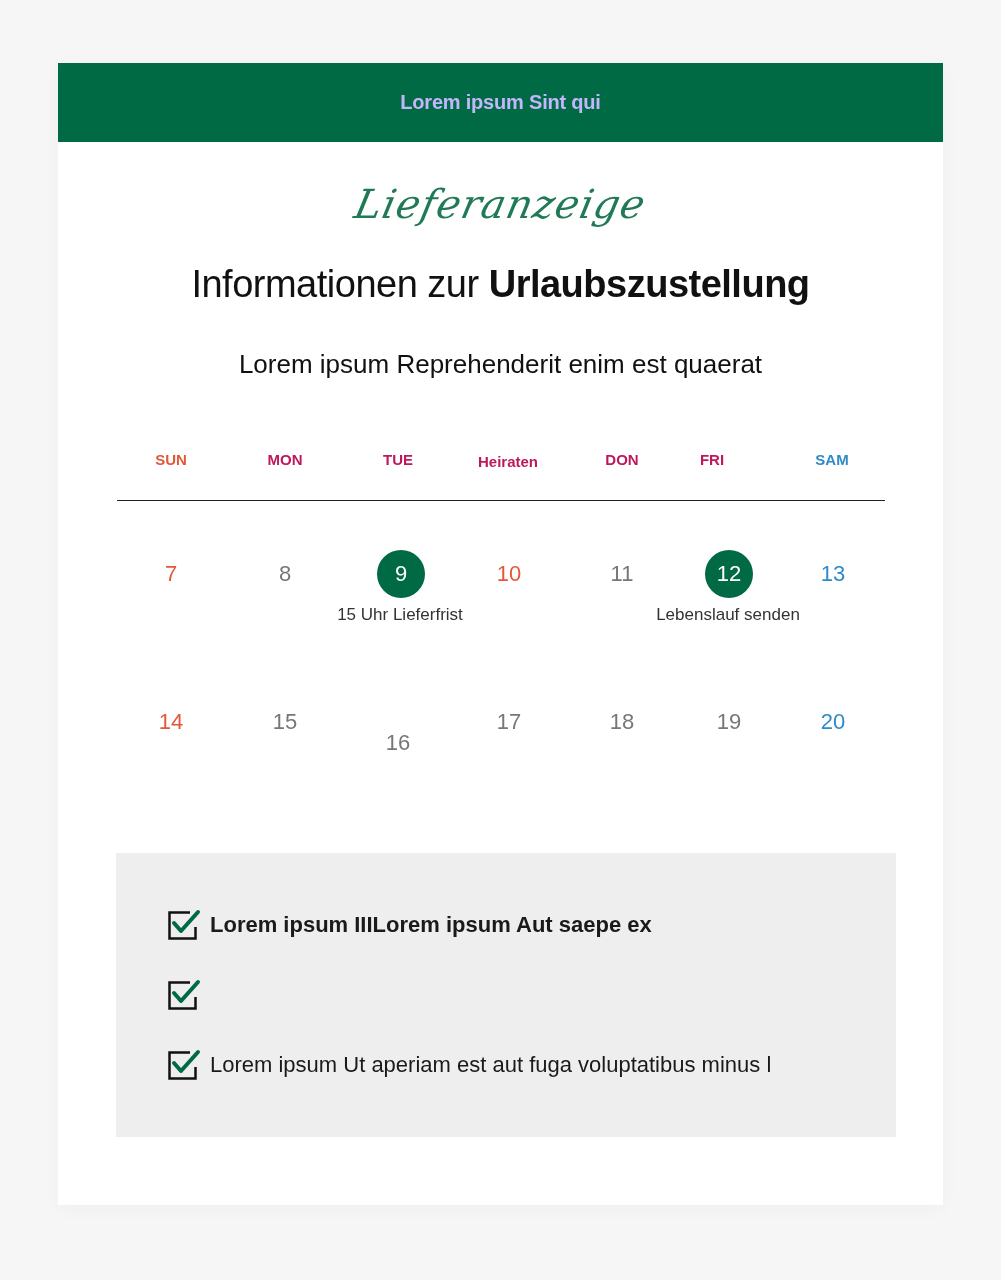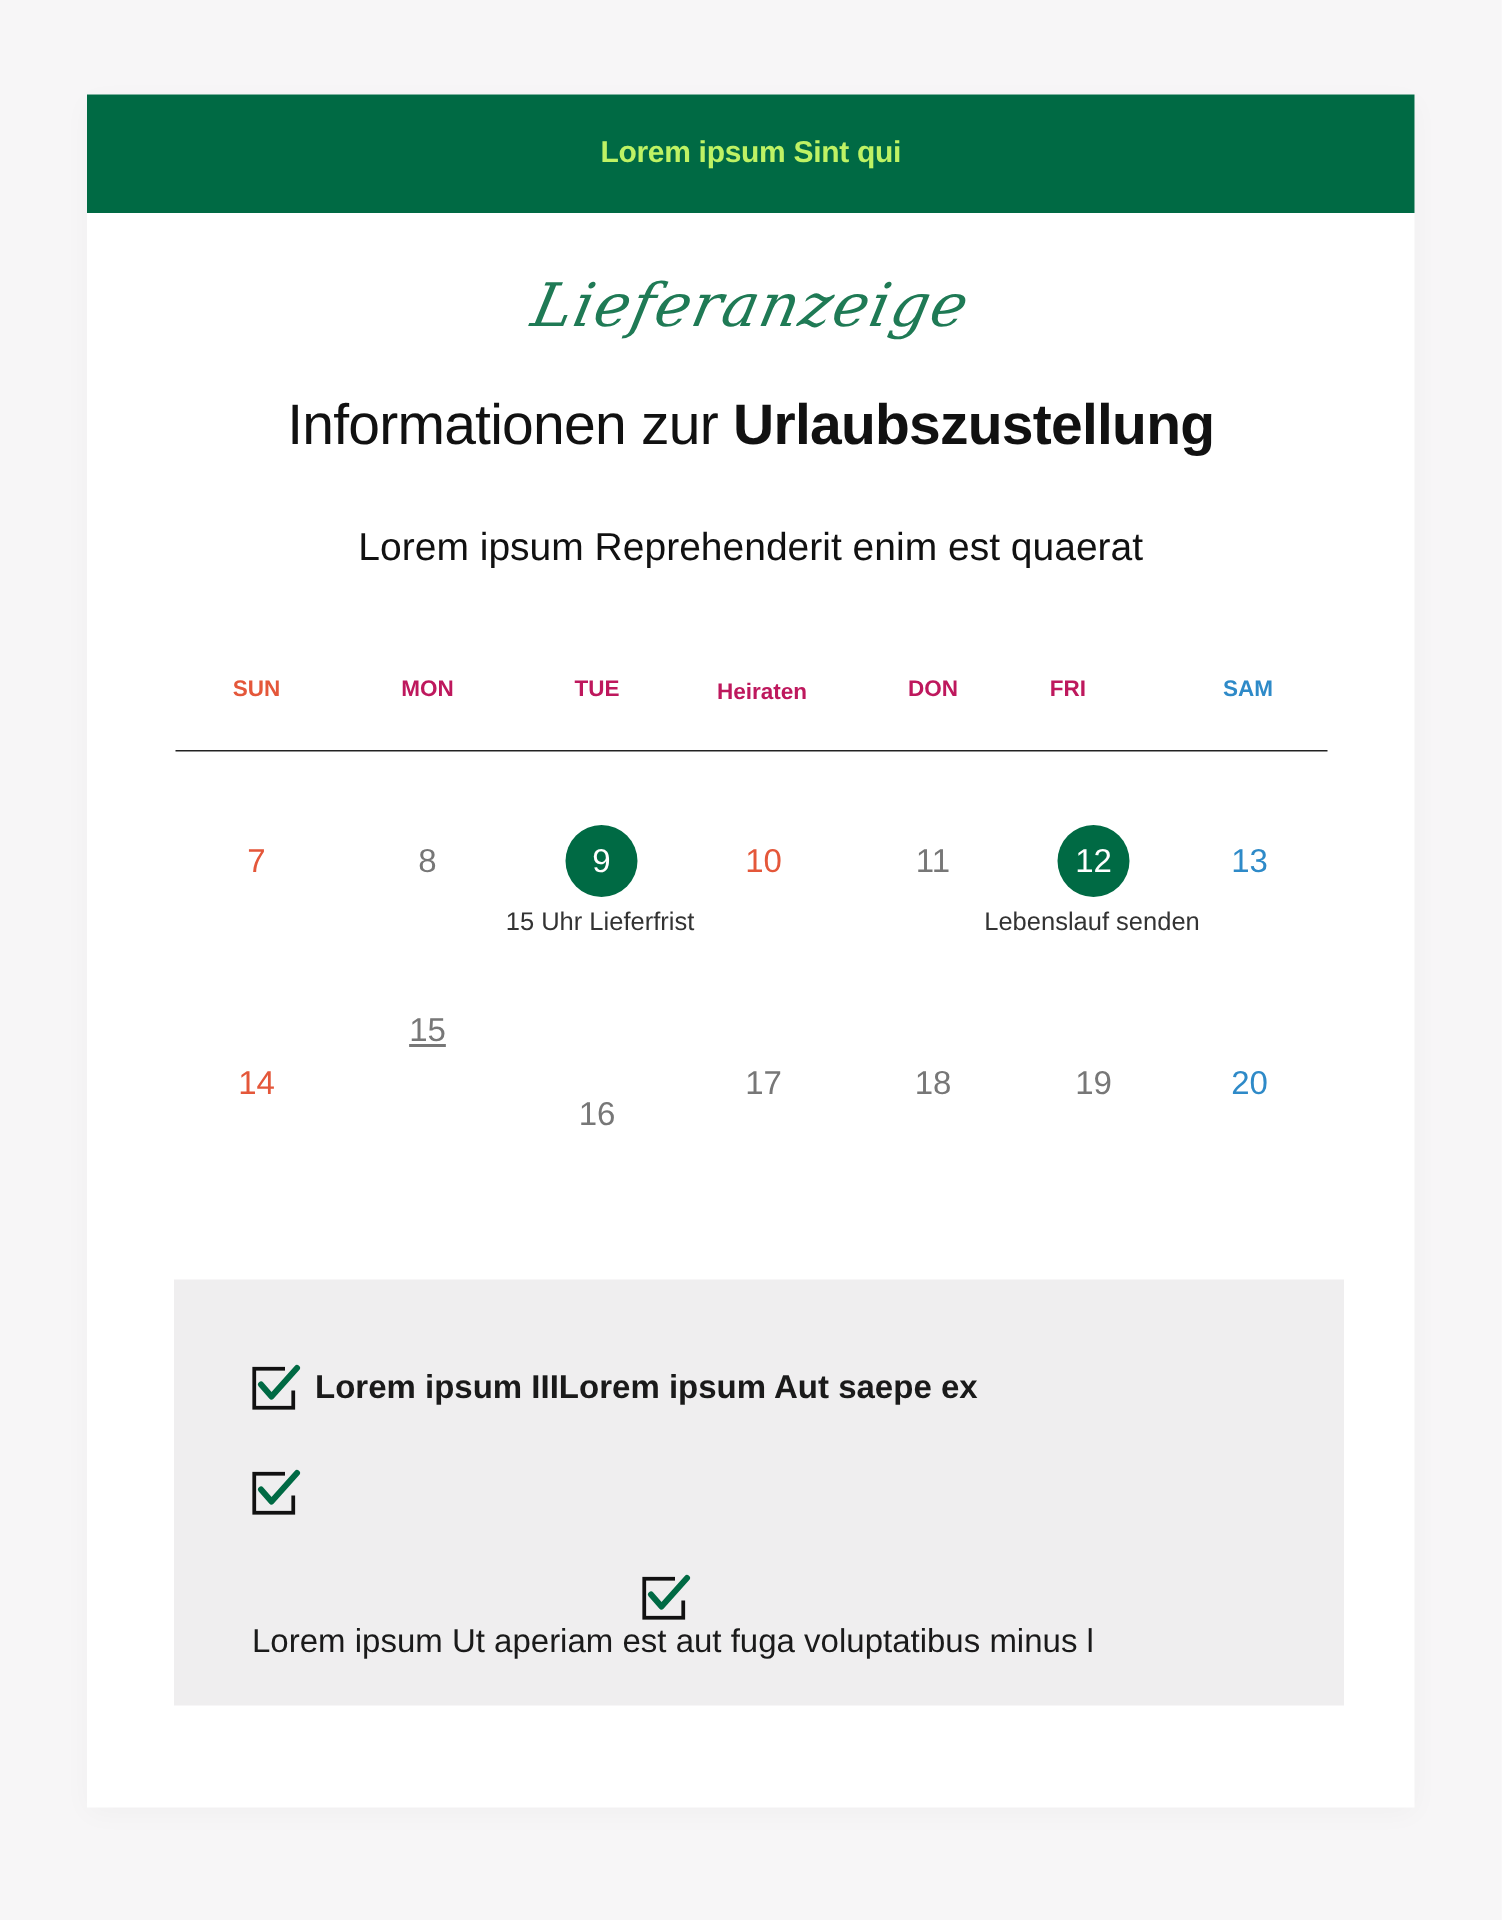--- a/index.html
+++ b/index.html
@@ -13,21 +13,21 @@
       position: absolute;
       left: 58px; top: 63px;
       width: 885px; height: 1142px;
       background: #ffffff;
       box-shadow: 0 4px 18px rgba(0,0,0,0.03);
     }
     .header-bar {
       position: absolute; left: 0; top: 0;
       width: 885px; height: 79px;
       display: flex; align-items: center; justify-content: center;
-      color: #bef264;
+      color: #c4b5fd;
       font-size: 20px; font-weight: bold;
       letter-spacing: -0.2px;
     }
     .script-title {
       position: absolute; left: 0; top: 118px; width: 885px;
       text-align: center;
       font-family: "DejaVu Serif", serif;
       font-style: italic;
       font-size: 40px;
       letter-spacing: 1px;
@@ -135,21 +135,21 @@
   <div class="day" style="left:227px;top:487px;">8</div>
   <div class="day circle" style="left:343px;top:487px;background:#006a44;">9</div>
   <div class="event" style="left:342px;top:542px;">15 Uhr Lieferfrist</div>
   <div class="day" style="left:451px;top:487px;color:#e4573a;">10</div>
   <div class="day" style="left:564px;top:487px;">11</div>
   <div class="day circle" style="left:671px;top:487px;background:#006a44;">12</div>
   <div class="event" style="left:670px;top:542px;">Lebenslauf senden</div>
   <div class="day" style="left:775px;top:487px;color:#2e8ac8;">13</div>
 
   <div class="day" style="left:113px;top:635px;color:#e4573a;">14</div>
-  <div class="day" style="left:227px;top:600px;text-decoration:underline;">15</div>
+  <div class="day" style="left:227px;top:635px;">15</div>
   <div class="day" style="left:340px;top:656px;">16</div>
   <div class="day" style="left:451px;top:635px;">17</div>
   <div class="day" style="left:564px;top:635px;">18</div>
   <div class="day" style="left:671px;top:635px;">19</div>
   <div class="day" style="left:775px;top:635px;color:#2e8ac8;">20</div>
 
   <div class="checklist-box">
     <div class="check-item" style="top:56px;">
       <span class="check-icon">
         <svg width="34" height="32" viewBox="0 0 34 32">
@@ -162,21 +162,21 @@
     </div>
     <div class="check-item" style="top:126px;">
       <span class="check-icon">
         <svg width="34" height="32" viewBox="0 0 34 32">
           <rect x="1.5" y="3.5" width="26" height="26" fill="none" stroke="#111" stroke-width="2.5"></rect>
           <rect x="22" y="0" width="10" height="18" fill="#efeeef"></rect>
           <polyline points="6,14 13,22 30,3" fill="none" stroke="#006a44" stroke-width="4" stroke-linecap="round" stroke-linejoin="round"></polyline>
         </svg>
       </span>
     </div>
-    <div class="check-item" style="top:196px;flex-direction:column;">
+    <div class="check-item" style="top:196px;">
       <span class="check-icon">
         <svg width="34" height="32" viewBox="0 0 34 32">
           <rect x="1.5" y="3.5" width="26" height="26" fill="none" stroke="#111" stroke-width="2.5"></rect>
           <rect x="22" y="0" width="10" height="18" fill="#efeeef"></rect>
           <polyline points="6,14 13,22 30,3" fill="none" stroke="#006a44" stroke-width="4" stroke-linecap="round" stroke-linejoin="round"></polyline>
         </svg>
       </span>
       <span class="check-text">Lorem ipsum Ut aperiam est aut fuga voluptatibus minus l</span>
     </div>
   </div>

